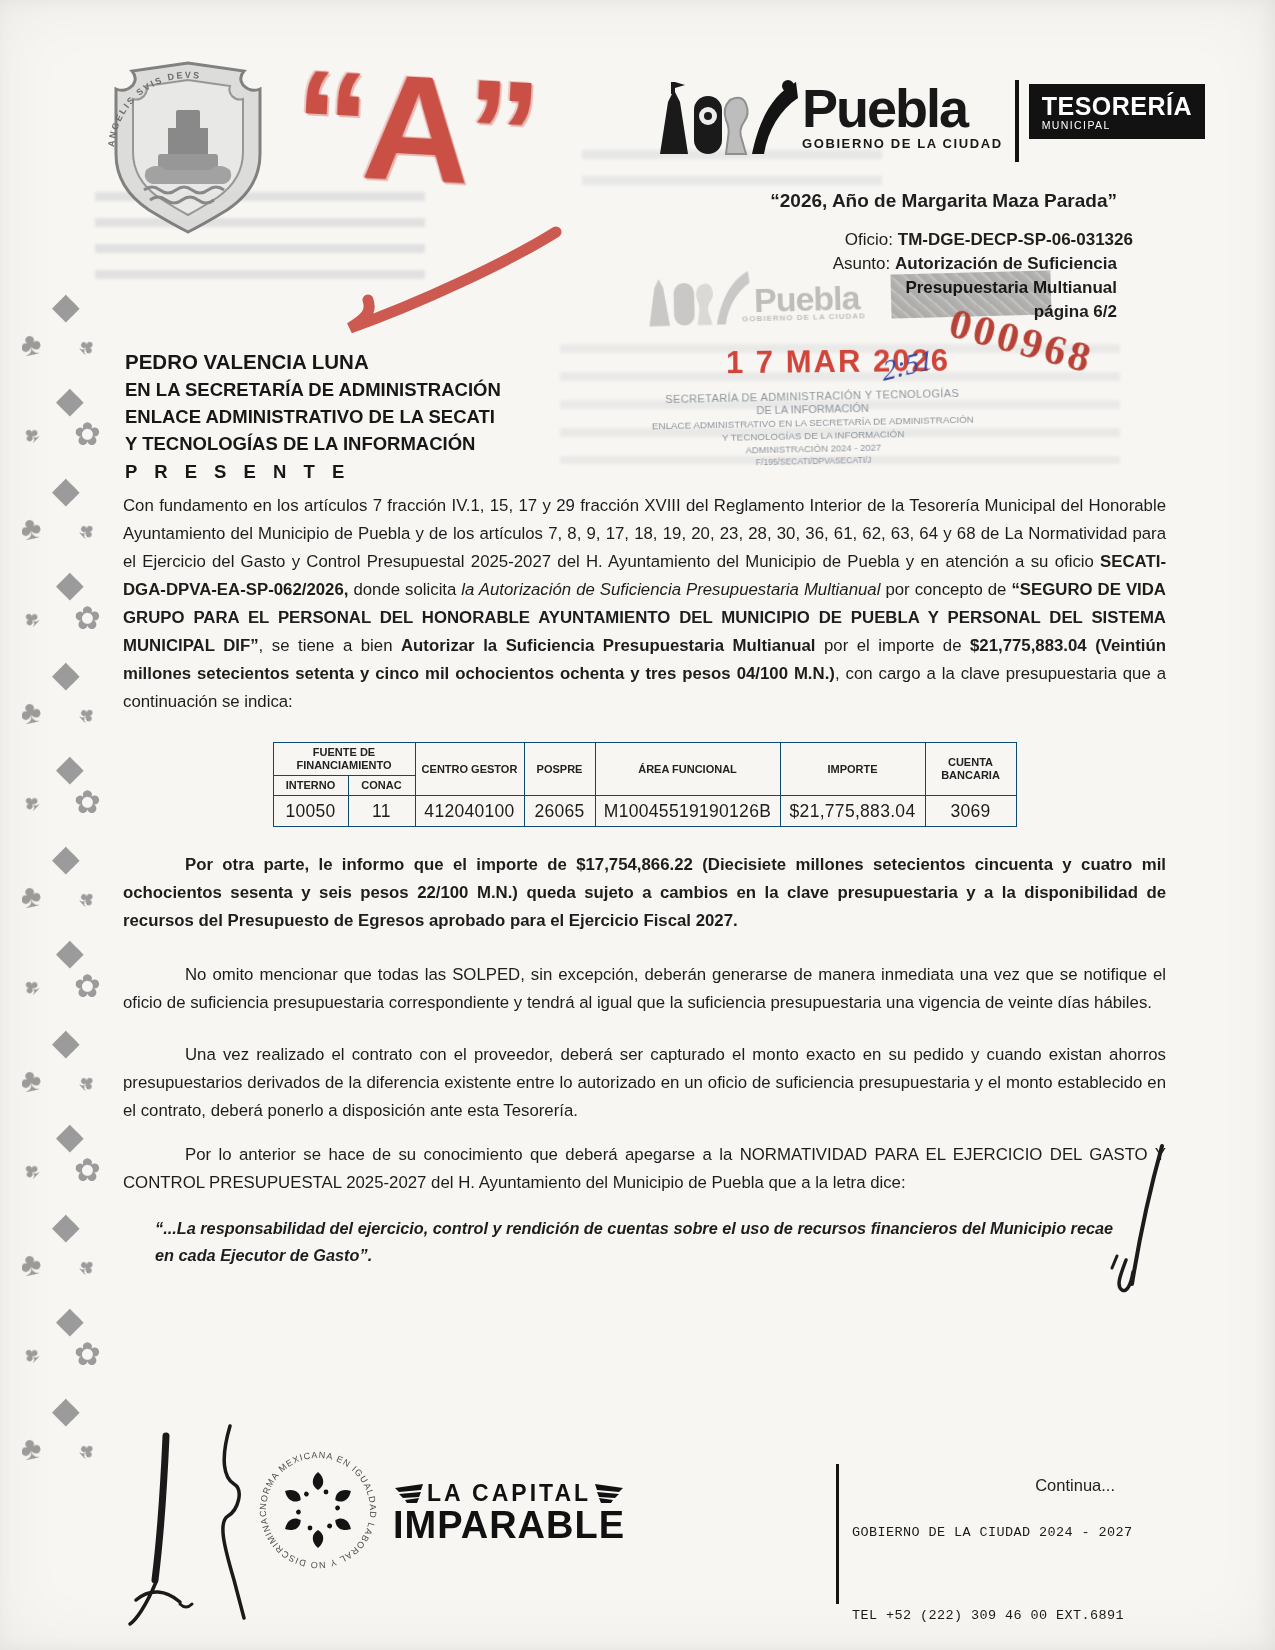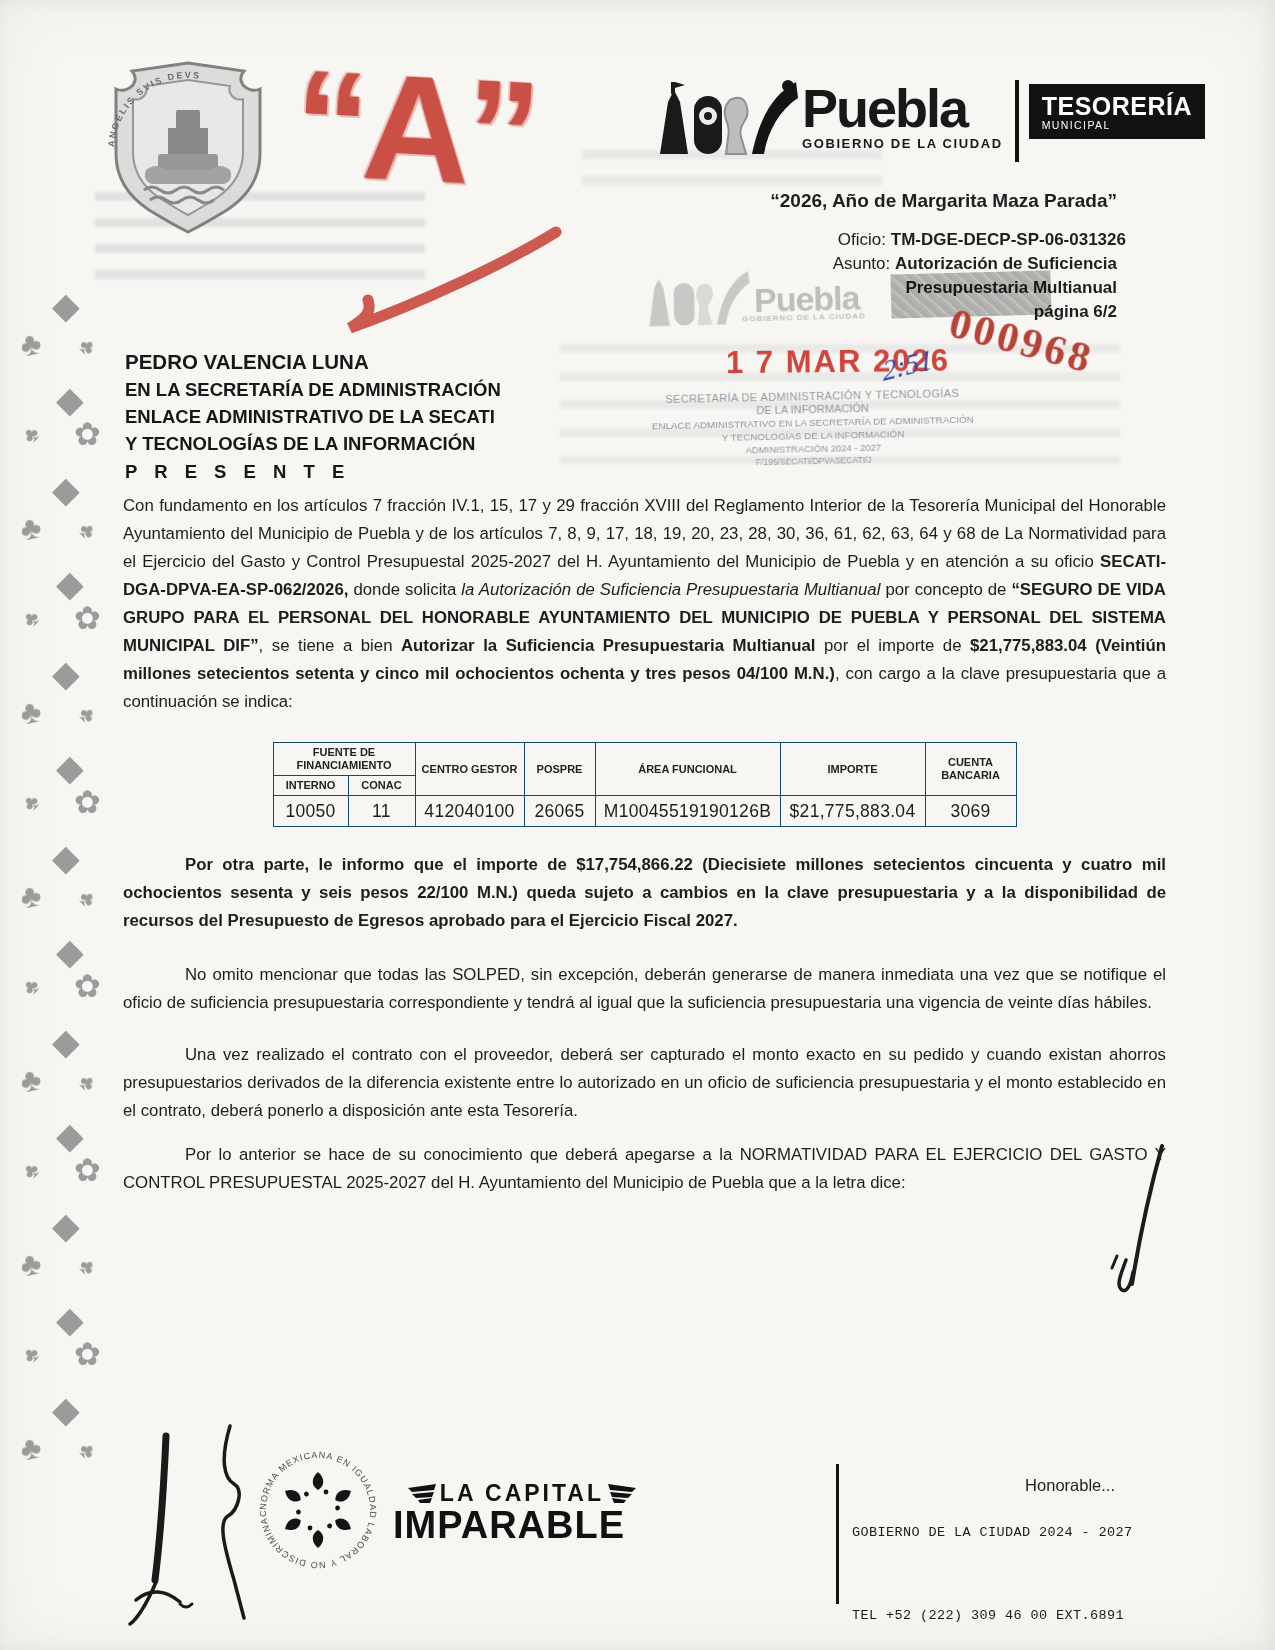--- a/index.html
+++ b/index.html
@@ -15,21 +15,21 @@
   .brand{position:absolute;left:648px;top:76px;display:flex;align-items:flex-start;}
   .brand-icons{width:150px;height:92px;}
   .brand-words{margin-left:4px;margin-top:6px;}
   .brand-name{font-size:54px;font-weight:bold;letter-spacing:-2px;color:#181818;line-height:52px;}
   .brand-tag{font-size:13px;font-weight:bold;letter-spacing:1.6px;color:#181818;margin-top:2px;}
   .brand-bar{width:4px;height:82px;background:#121212;margin:4px 10px 0 12px;}
   .dept-box{background:#121212;color:#fff;padding:9px 13px 8px;margin-top:8px;}
   .dept-main{font-size:25px;font-weight:bold;letter-spacing:.5px;line-height:26px;}
   .dept-sub{font-size:10.5px;letter-spacing:1.4px;}
   .year-line{position:absolute;right:158px;top:190px;font-size:19px;font-weight:bold;}
-  .oficio-line{position:absolute;right:149px;top:230px;font-size:17px;}
+  .oficio-line{position:absolute;right:142px;top:230px;font-size:17px;}
   .asunto-block{position:absolute;right:158px;top:252px;text-align:right;font-size:17px;line-height:24px;}
   .bold{font-weight:bold;}
   
   .ghost-stamp{position:absolute;left:640px;top:256px;width:470px;height:82px;opacity:.5;
         transform:rotate(-1.5deg);filter:grayscale(1) blur(.7px) contrast(.7);mix-blend-mode:multiply;
         display:flex;align-items:center;}
   .ghost-stamp .gname{font-size:34px;font-weight:bold;color:#8f8f8f;letter-spacing:-1px;margin-left:4px;}
   .ghost-stamp .gtag{font-size:8px;font-weight:bold;color:#8f8f8f;letter-spacing:1px;margin-top:36px;margin-left:-118px;}
   .ghost-stamp .gbox{width:160px;height:44px;margin-left:26px;
         background:repeating-linear-gradient(43deg,#6f6f6f 0 3px,#9b9b9b 3px 5px,#5c5c5c 5px 9px);}
@@ -75,21 +75,21 @@
   
   .talavera{position:absolute;left:22px;top:294px;width:90px;height:1190px;overflow:hidden;}
   .talavera .unit{position:relative;height:92px;}
   .talavera span{position:absolute;color:#8c8c8c;opacity:.85;filter:blur(.35px);line-height:1;}
   
   .checkmark{position:absolute;left:1086px;top:1138px;}
   .signature{position:absolute;left:122px;top:1422px;}
   
   .badge{position:absolute;left:254px;top:1446px;}
   .capital{position:absolute;left:380px;top:1480px;width:258px;text-align:center;color:#111;}
-  .capital .row1{display:flex;align-items:center;justify-content:flex-end;}
+  .capital .row1{display:flex;align-items:center;justify-content:center;}
   .capital .top{font-size:23px;font-weight:bold;letter-spacing:3px;}
   .capital .bottom{font-size:38px;font-weight:bold;letter-spacing:1px;margin-top:-3px;}
   .footer-bar{position:absolute;left:836px;top:1464px;width:3px;height:140px;background:#151515;}
   .address{position:absolute;left:852px;top:1464px;font-family:"Liberation Mono",monospace;
         font-size:13.5px;line-height:27.5px;color:#1a1a1a;letter-spacing:.4px;white-space:pre;}
   
   .ghost-lines{position:absolute;filter:blur(1.6px);}
   .g1{left:95px;top:192px;width:330px;height:104px;
       background:repeating-linear-gradient(to bottom,rgba(115,125,138,.17) 0 9px,transparent 9px 26px);}
   .g2{left:560px;top:344px;width:560px;height:120px;
@@ -303,23 +303,24 @@
           <td>$21,775,883.04</td>
           <td>3069</td>
         </tr>
       </tbody>
     </table>
 
     <p class="p2"><span style="font-weight: bold;">Por otra parte, le informo que el importe de $17,754,866.22 (Diecisiete millones setecientos cincuenta y cuatro mil ochocientos sesenta y seis pesos 22/100 M.N.) queda sujeto a cambios en la clave presupuestaria y a la disponibilidad de recursos del Presupuesto de Egresos aprobado para el Ejercicio Fiscal 2027.</span></p>
     <p class="p3"><span>No omito mencionar que todas las SOLPED, sin excepción, deberán generarse de manera inmediata una vez que se notifique el oficio de suficiencia presupuestaria correspondiente y tendrá al igual que la suficiencia presupuestaria una vigencia de veinte días hábiles.</span></p>
     <p class="p4"><span>Una vez realizado el contrato con el proveedor, deberá ser capturado el monto exacto en su pedido y cuando existan ahorros presupuestarios derivados de la diferencia existente entre lo autorizado en un oficio de suficiencia presupuestaria y el monto establecido en el contrato, deberá ponerlo a disposición ante esta Tesorería.</span></p>
     <p class="p5"><span>Por lo anterior se hace de su conocimiento que deberá apegarse a la NORMATIVIDAD PARA EL EJERCICIO DEL GASTO Y CONTROL PRESUPUESTAL 2025-2027 del H. Ayuntamiento del Municipio de Puebla que a la letra dice:</span></p>
-  </div>
-
-  <div class="continua">Honorable...</div>
+    <p class="quote"><span style="font-weight: bold; font-style: italic;">“...La responsabilidad del ejercicio, control y rendición de cuentas sobre el uso de recursos financieros del Municipio recae en cada Ejecutor de Gasto”.</span></p>
+  </div>
+
+  <div class="continua">Continua...</div>
 
   <svg class="checkmark" width="92" height="172" viewBox="0 0 92 172">
     <path d="M76,8 C66,44 54,96 46,146" fill="none" stroke="#1c1c1c" stroke-width="4" stroke-linecap="round"></path>
     <path d="M40,122 c-6,16 -10,26 -4,30 c5,3 9,-6 11,-18" fill="none" stroke="#1c1c1c" stroke-width="3.5" stroke-linecap="round"></path>
     <path d="M26,130 l5,-12" fill="none" stroke="#1c1c1c" stroke-width="3" stroke-linecap="round"></path>
   </svg>
 
   <svg class="signature" width="150" height="208" viewBox="0 0 150 208">
     <path d="M44,14 C42,60 38,118 33,158" fill="none" stroke="#1a1a1a" stroke-width="7" stroke-linecap="round"></path>
     <path d="M14,178 C28,166 44,168 58,180 M34,160 C24,184 14,198 8,202" fill="none" stroke="#1a1a1a" stroke-width="3.5" stroke-linecap="round"></path>

